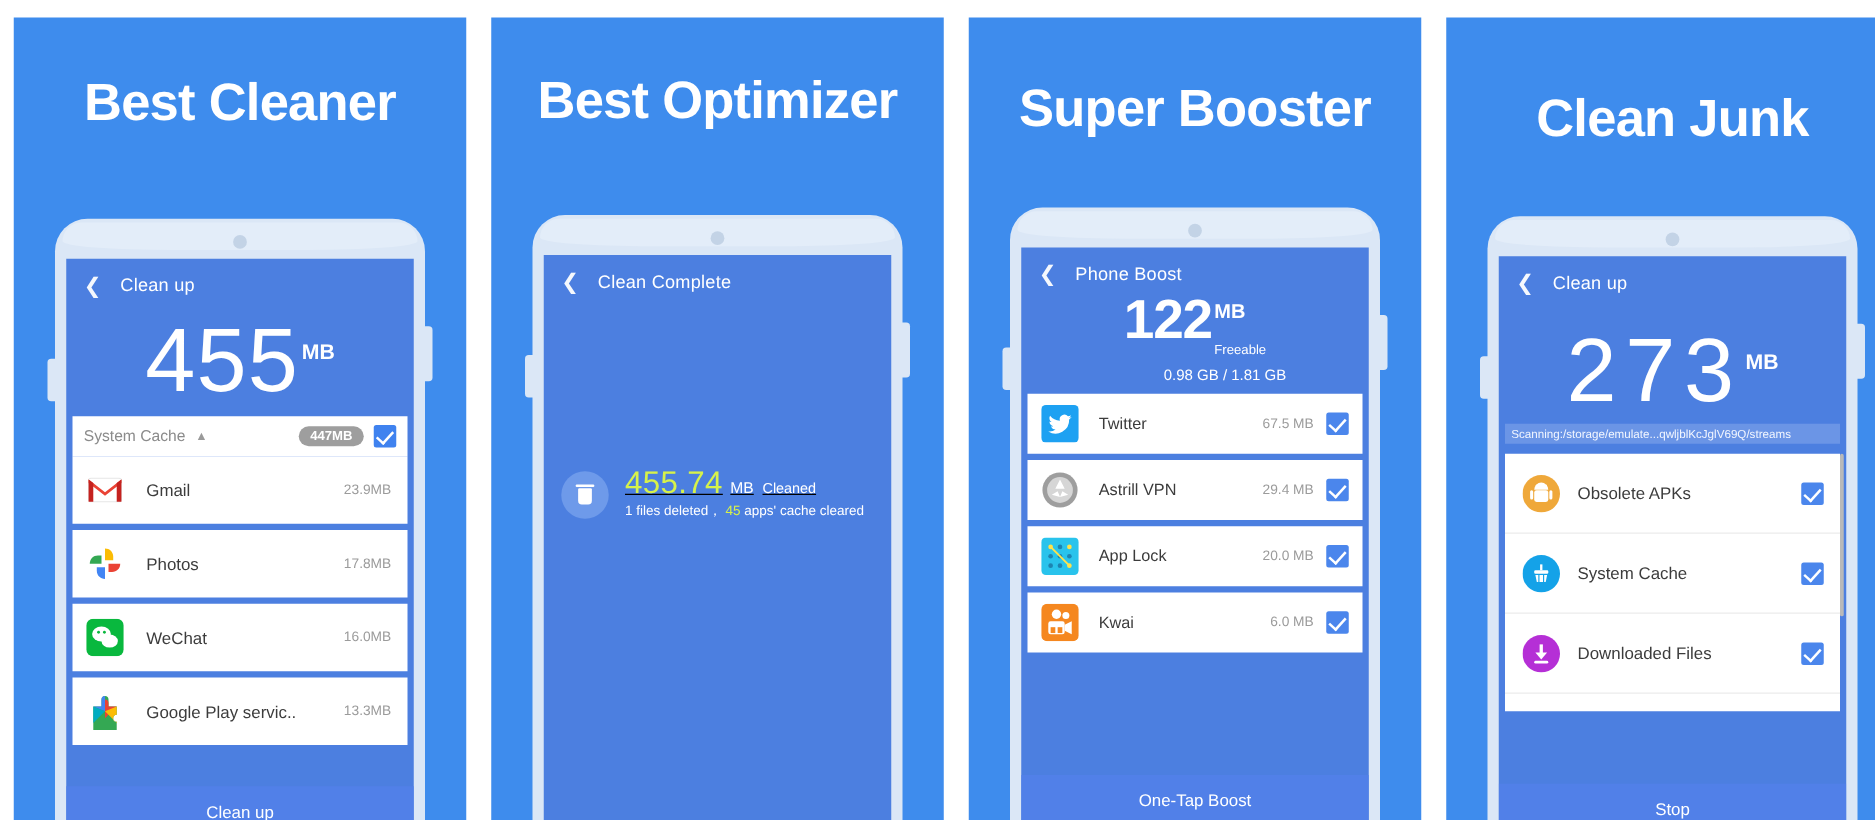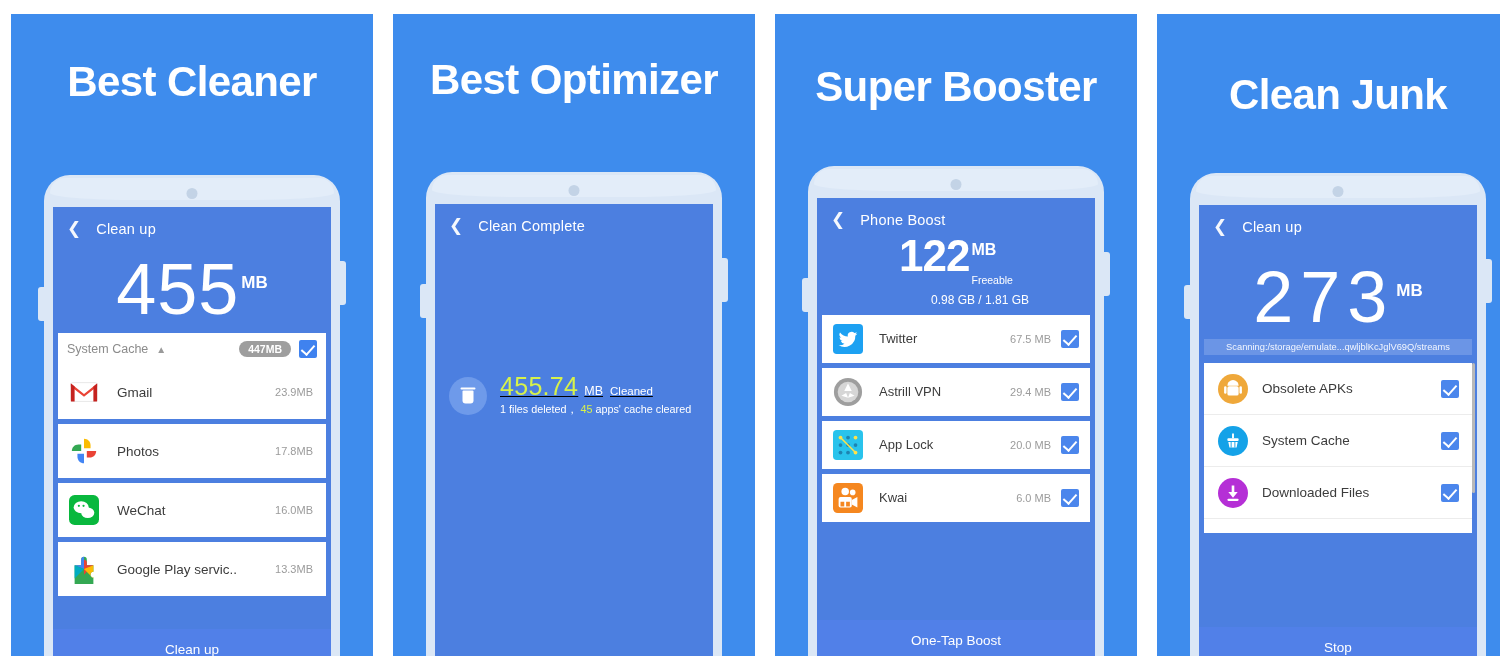--- a/index.html
+++ b/index.html
@@ -127,21 +127,20 @@
 
   
   .scan-path {
     margin: 6px 5px 0 5px;
     background: #6b95e6;
     color: #f2f6ff;
     font-size: 9.3px;
     padding: 3px 5px;
     white-space: nowrap;
     overflow: hidden;
-    text-align: center;
   }
 
   
   .list { margin: 8px 5px 0 5px; }
   .group-head {
     background: #ffffff;
     display: flex; align-items: center;
     padding: 7px 9px;
     font-size: 12.5px; color: #8b8b8b;
   }
@@ -162,21 +161,21 @@
   .row .name { font-size: 13px; color: #3c3c3c; margin-left: 16px; flex: 1; white-space: nowrap; }
   .row .size { font-size: 11px; color: #9b9b9b; margin-right: 10px; white-space: nowrap; }
 
   .p1 .row { height: 54px; margin-bottom: 5px; }
   .p1 .row .name { font-size: 13.5px; margin-left: 18px; }
   .p1 .row .size { font-size: 11px; margin-right: 2px; }
 
   
   .card4 { background: #fff; margin: 0 5px; padding: 0 0 0 0; }
   .card4 .row4 {
-    display: flex; align-items: center; height: 52px; padding: 0 13px 0 14px;
+    display: flex; align-items: center; height: 64px; padding: 0 13px 0 14px;
     border-bottom: 1px solid #ececec;
   }
   .card4 .row4:last-child { border-bottom: none; }
   .card4 .row4 .name { font-size: 13.5px; color: #3c3c3c; margin-left: 14px; flex: 1; }
 
   
   .cbx {
     width: 18px; height: 18px; border-radius: 2px;
     background: #3f82ef; position: relative; flex: 0 0 auto;
   }

